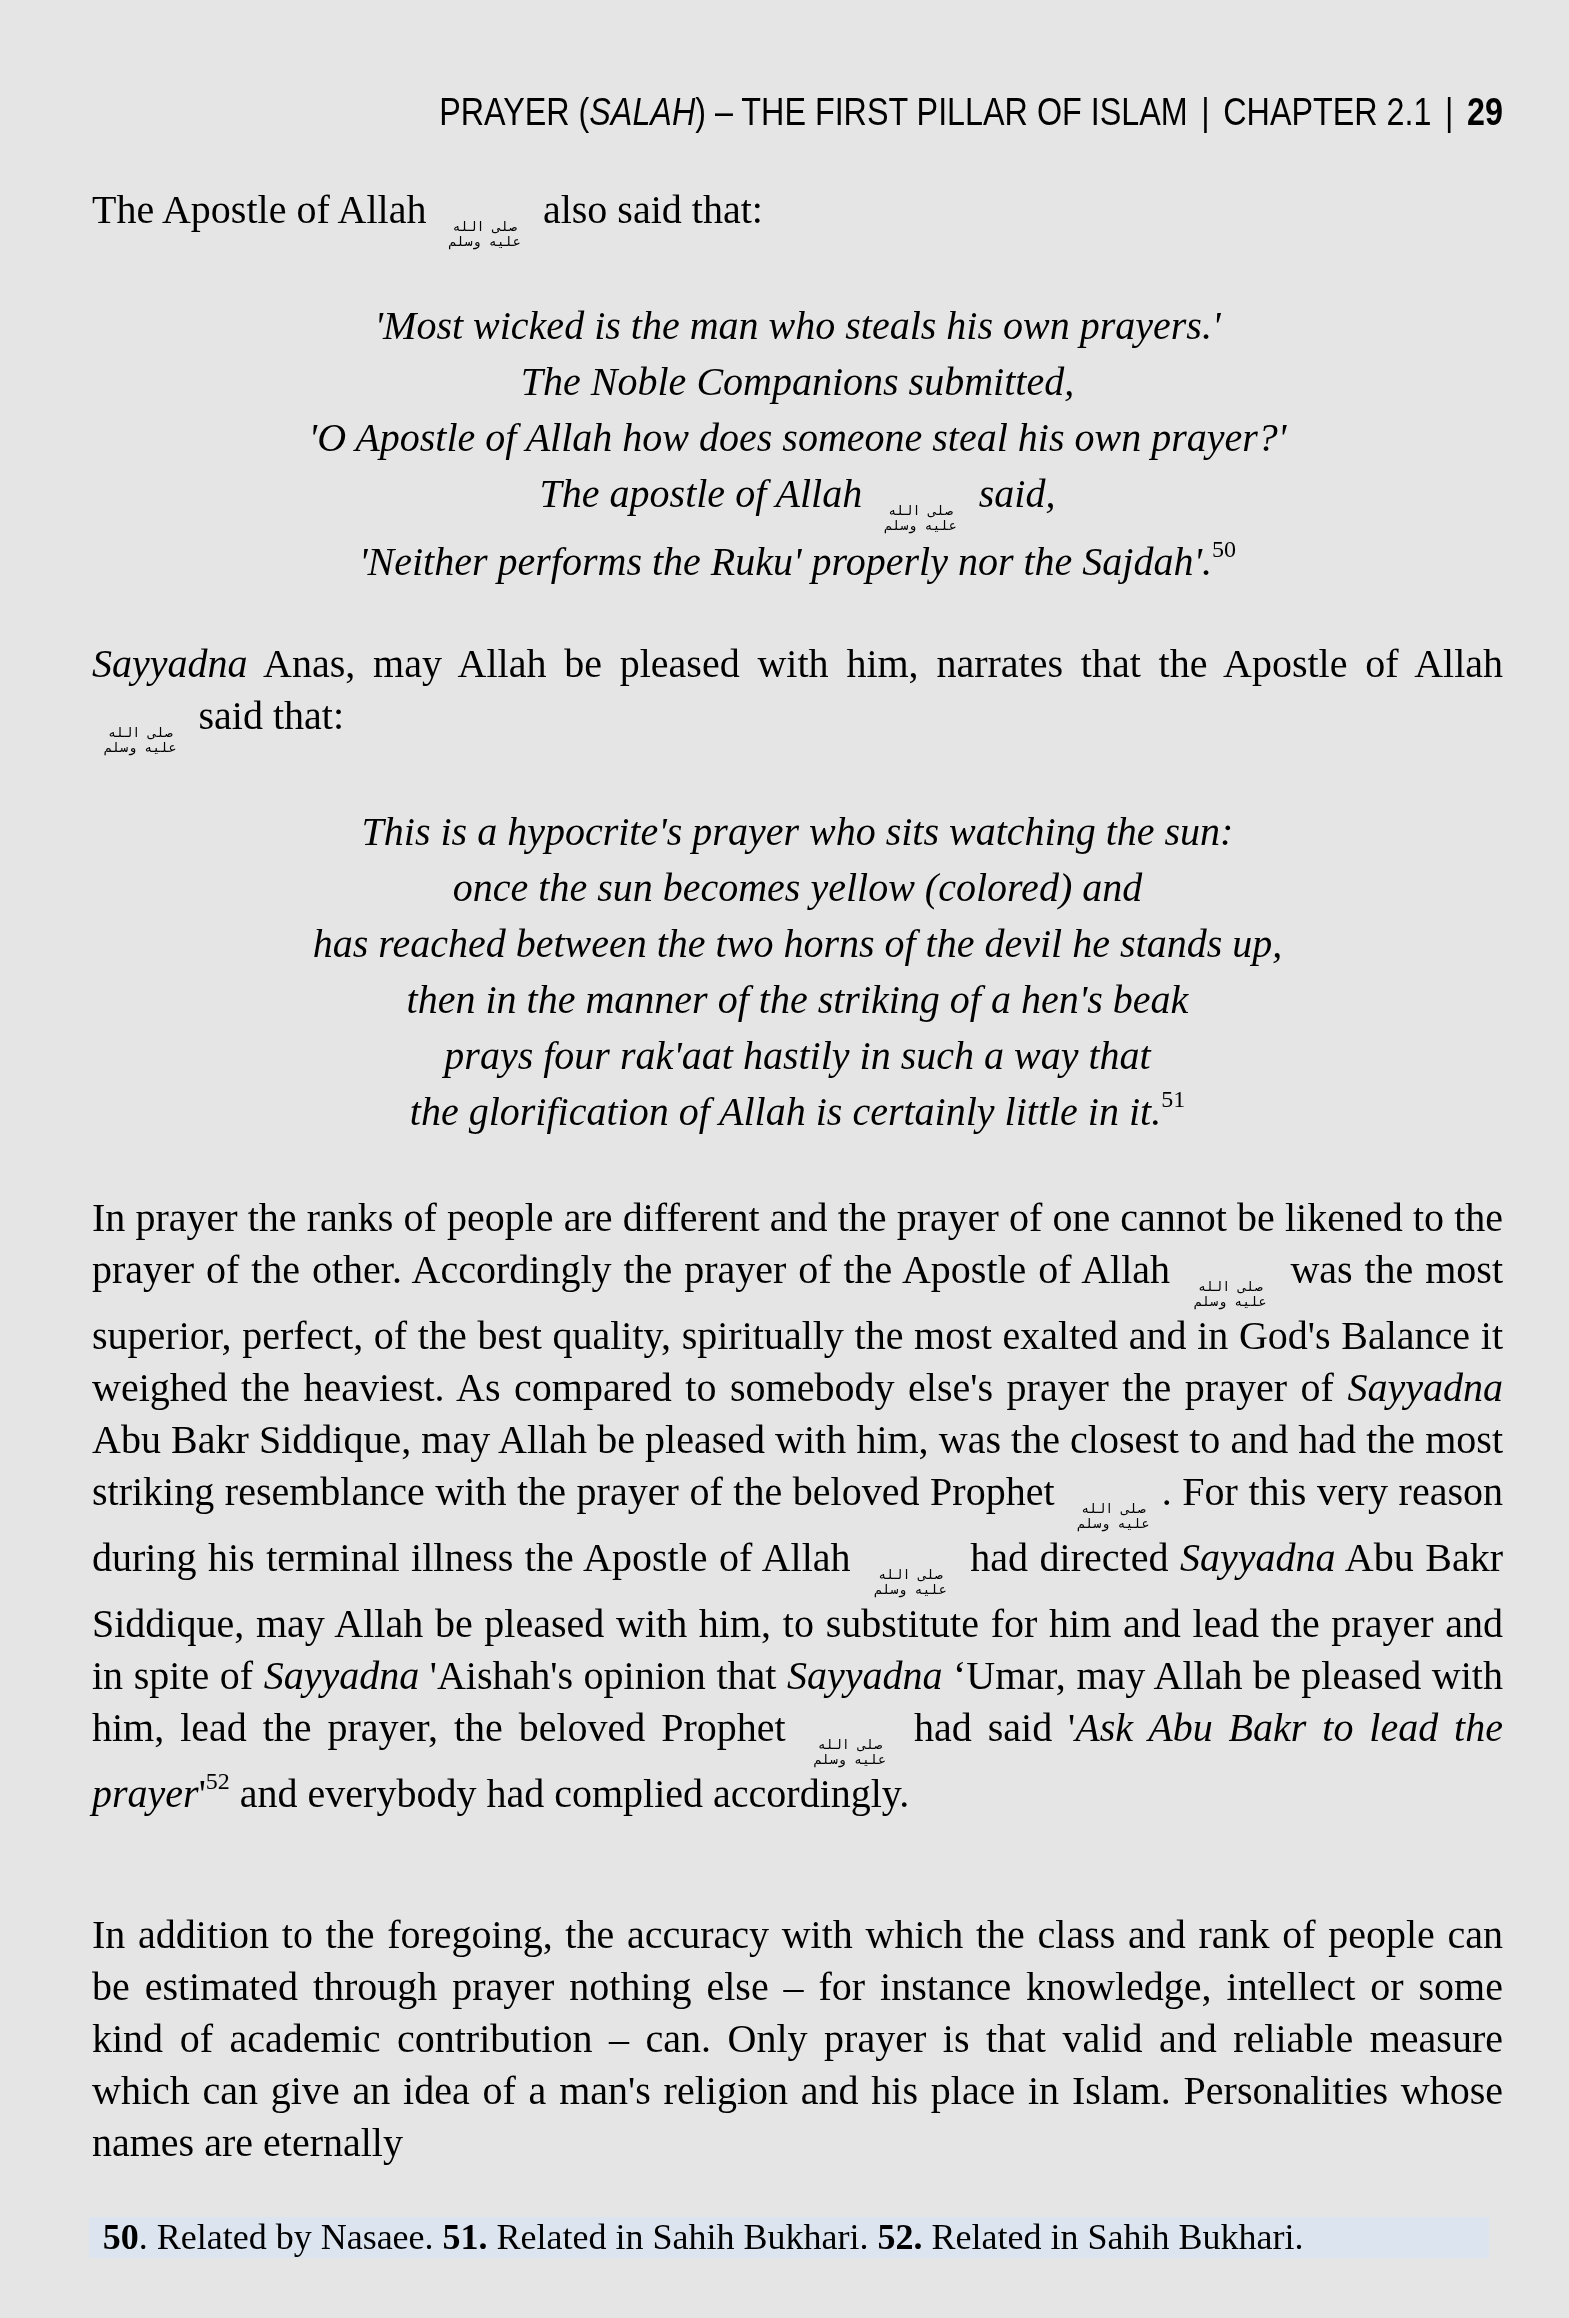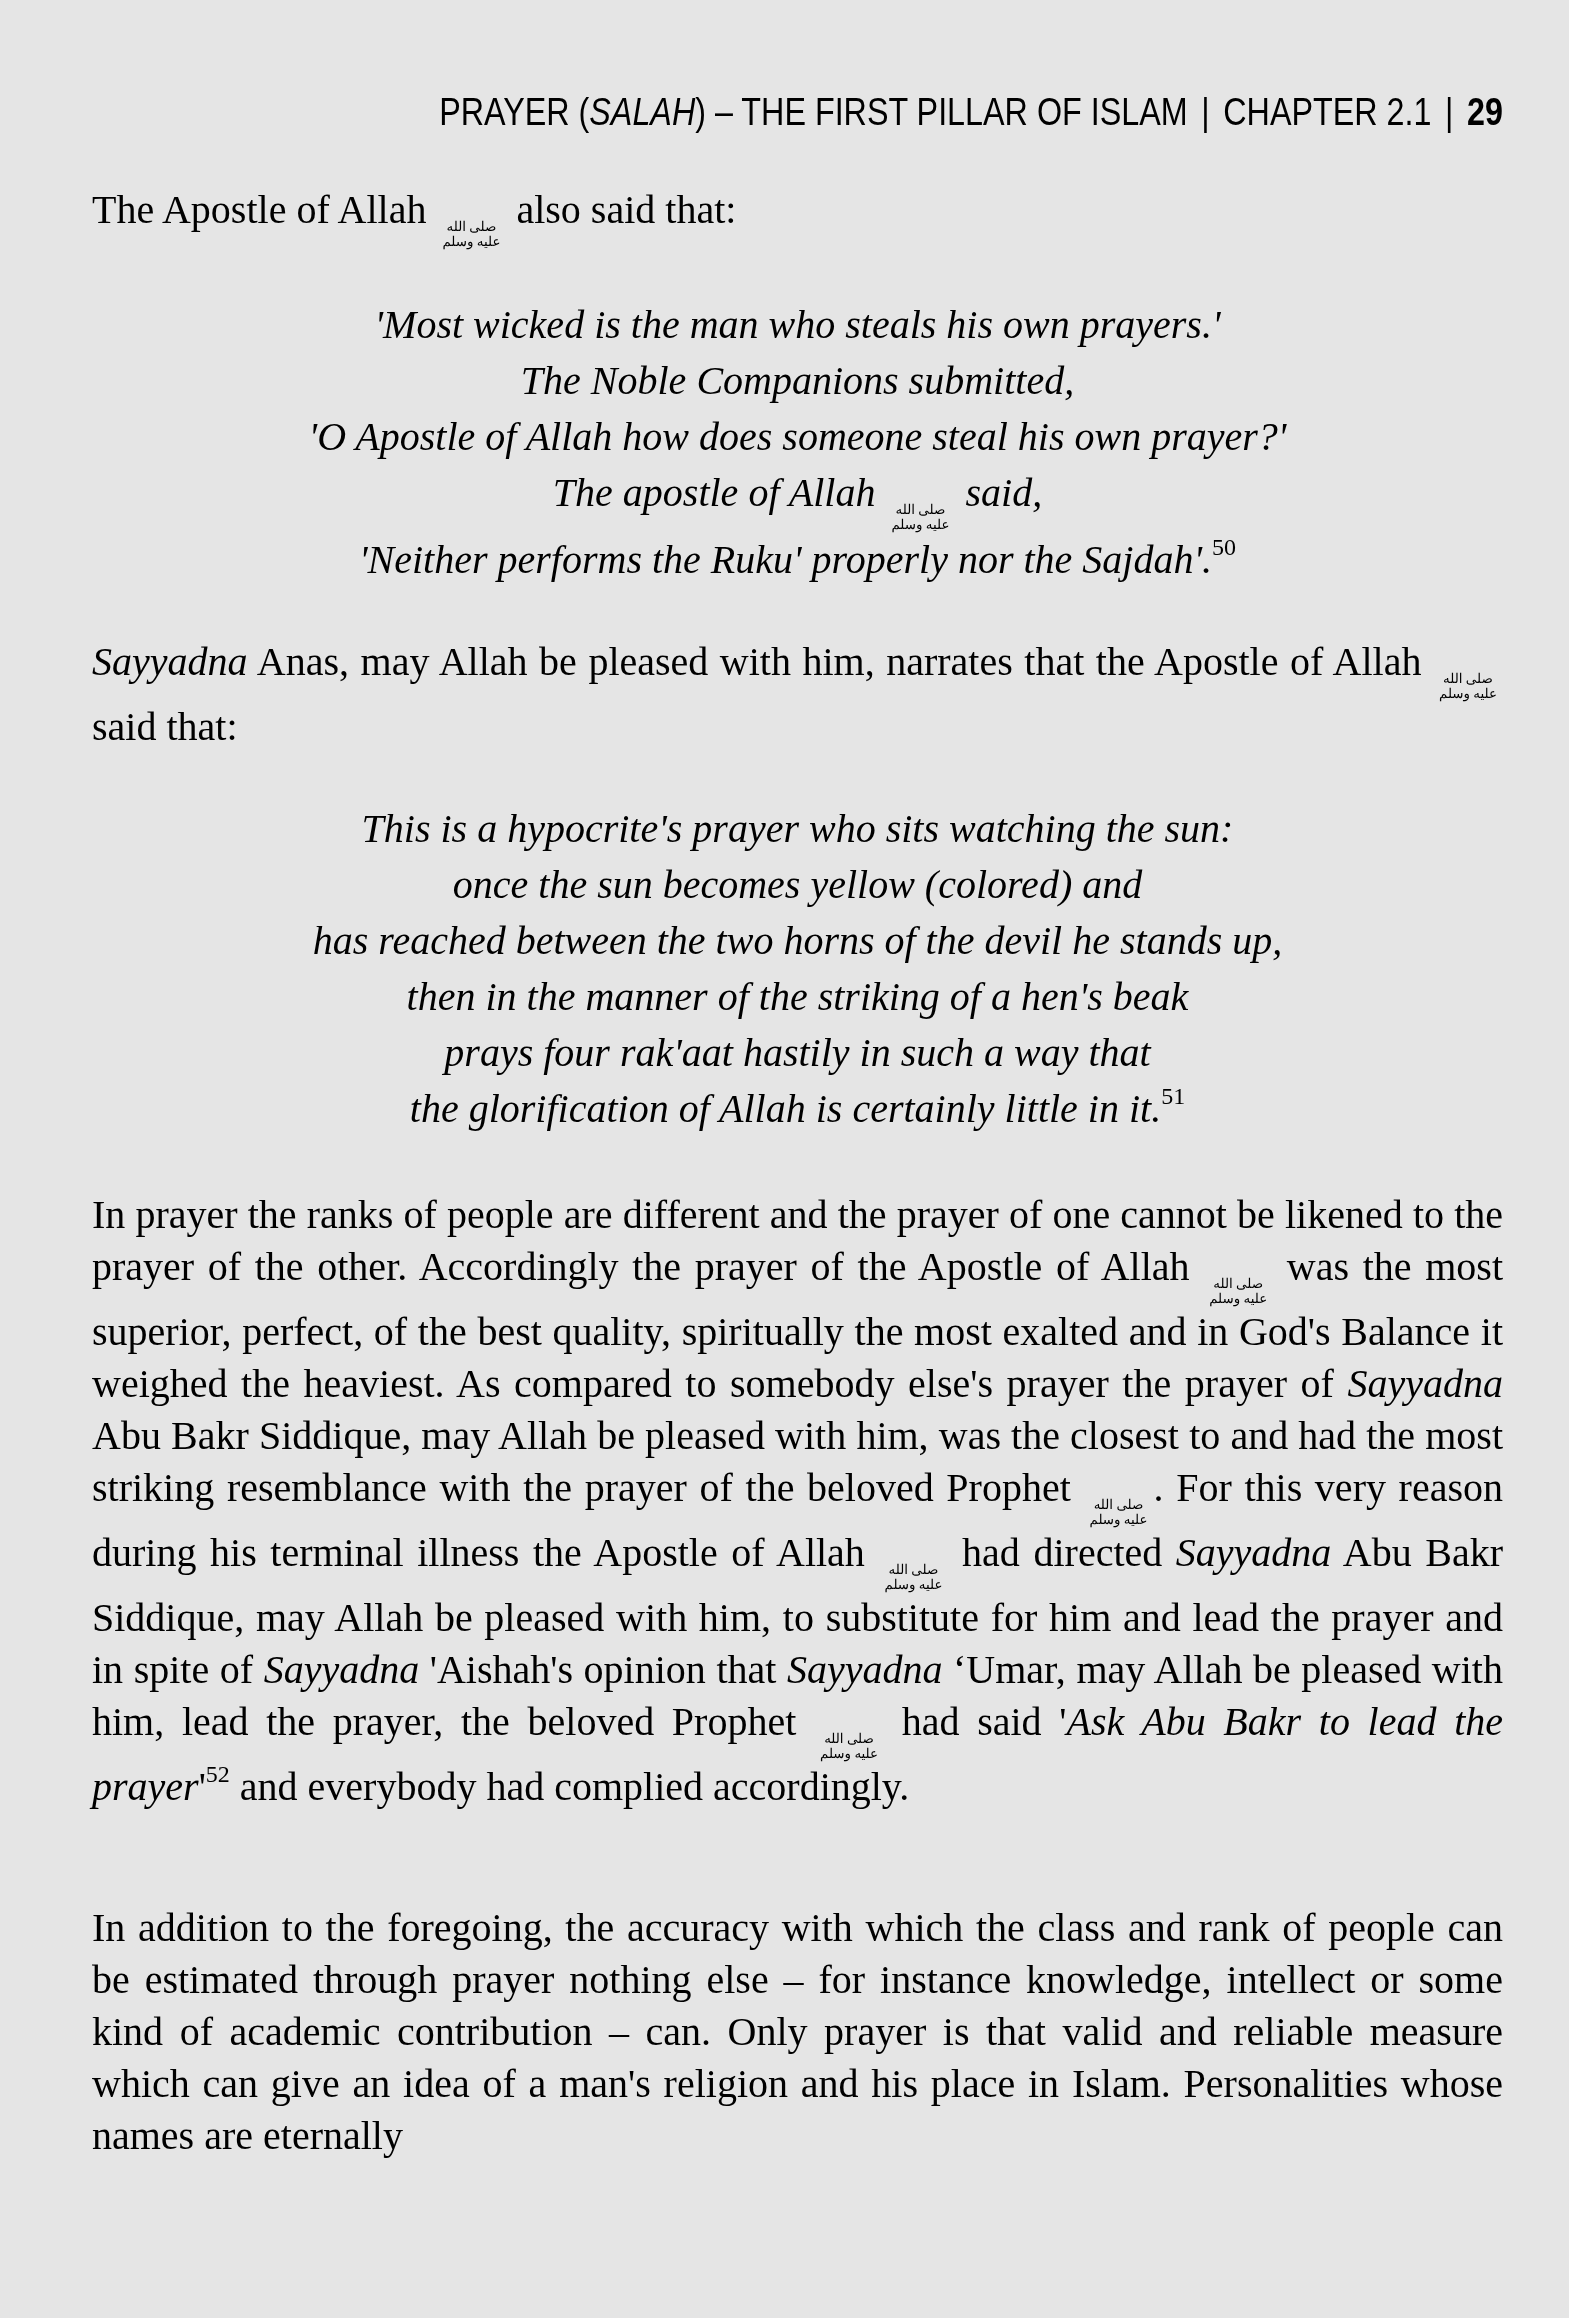--- a/index.html
+++ b/index.html
@@ -33,24 +33,24 @@
   }
 
   .gap-large{margin-bottom:89px;}
 
   
   sup{font-size:24px;font-style:normal;line-height:0;position:relative;top:-3.6px;vertical-align:super;}
 
   
   .pbuh{
     display:inline-flex;flex-direction:column;align-items:center;justify-content:flex-start;
-    font-family:Liberation Serif, serif;
+    font-family:Liberation Mono, monospace;
     font-style:normal;font-weight:normal;
     font-size:13.4px;line-height:15px;
-    vertical-align:-8px;margin:0 6px;
+    vertical-align:-8px;margin:0 12px;
   }
   .pbuh span{display:block;white-space:nowrap;}
 
   
   .footnotes-bar{
     margin:32px 0 0 -2.7px;
     width:1400px;height:41px;
     display:flex;align-items:center;
     padding-left:13.4px;box-sizing:border-box;
   }
@@ -91,15 +91,18 @@
       </span>. For this very reason during his terminal illness the Apostle of Allah <span class="pbuh">
         <span>صلى الله</span>
         <span>عليه وسلم</span>
       </span> had directed <i>Sayyadna</i> Abu Bakr Siddique, may Allah be pleased with him, to substitute for him and lead the prayer and in spite of <i>Sayyadna</i> 'Aishah's opinion that <i>Sayyadna</i> ‘Umar, may Allah be pleased with him, lead the prayer, the beloved Prophet <span class="pbuh">
         <span>صلى الله</span>
         <span>عليه وسلم</span>
       </span> had said '<i>Ask Abu Bakr to lead the prayer</i>'<sup>52</sup> and everybody had complied accordingly.</div>
 
   <div class="para">In addition to the foregoing, the accuracy with which the class and rank of people can be estimated through prayer nothing else – for instance knowledge, intellect or some kind of academic contribution – can.  Only prayer is that valid and reliable measure which can give an idea of a man's religion and his place in Islam.  Personalities whose names are eternally</div>
 
+  <div class="footnotes-bar" style="background: rgb(220, 228, 240);">
+    <div class="footnotes-text"><b>50</b>.  Related by Nasaee. <b>51.</b>  Related in Sahih Bukhari.  <b>52.</b>  Related in Sahih Bukhari.</div>
+  </div>
 
 </div>
 
 
 </body></html>

